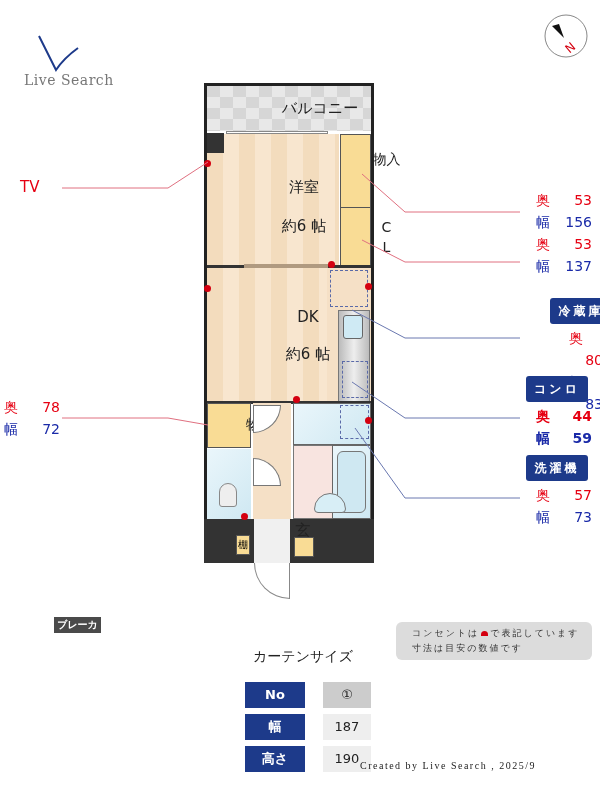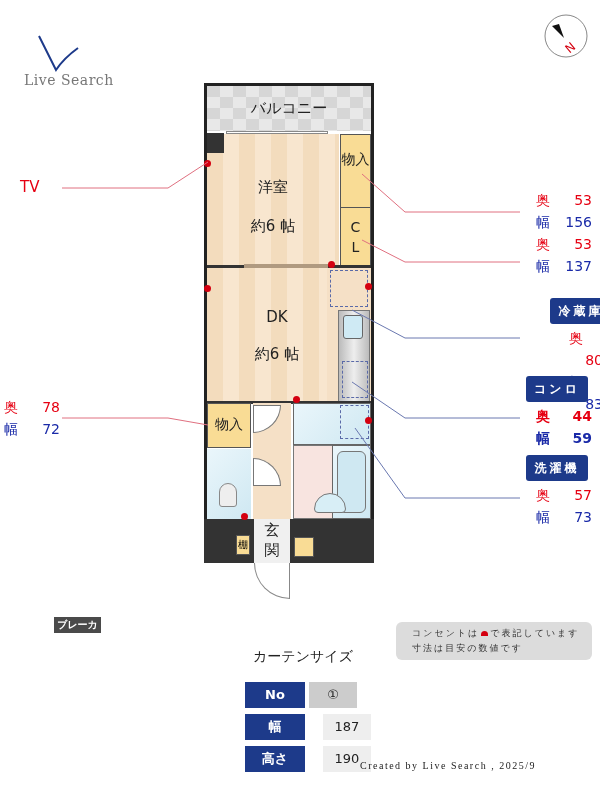--- a/index.html
+++ b/index.html
@@ -5,21 +5,21 @@
     * { box-sizing: border-box; margin: 0; padding: 0; }
     body { width: 600px; height: 800px; background: #fff; position: relative; overflow: hidden; font-family: "DejaVu Sans", sans-serif; }
     .abs { position: absolute; }
     .logo-text { left: 24px; top: 72px; font-family: "DejaVu Serif", serif; font-size: 14px; color: #777; letter-spacing: 0.5px; }
     .red { color: #e60012; }
     .blue { color: #1a2aa8; }
     .lbl { font-size: 14px; line-height: 22px; }
     .lbl .k { display: inline-block; width: 22px; }
     .lbl .v { display: inline-block; width: 34px; text-align: right; }
     .badge { background: #1d3a8a; color: #fff; font-size: 12px; font-weight: bold; text-align: center; border-radius: 3px; letter-spacing: 3px; height: 26px; line-height: 26px; width: 62px; }
-    .room-text { font-size: 15px; color: #222; text-align: center; }
+    .room-text { font-size: 15px; color: #222; text-align: center; margin-left: 31px; }
     .wood { background: repeating-linear-gradient(90deg, #f3dcbd 0 16px, #f8e6cf 16px 32px); }
     .storage { background: #f9dc95; border: 1px solid #555; }
     .wet { background: linear-gradient(135deg, #eaf6fb, #cfe8f2); }
     .dash { border: 1.5px dashed #5a6aa8; }
     .outlet { width: 7px; height: 7px; background: #d40010; border-radius: 50%; }
     .legend-box { left: 396px; top: 622px; width: 196px; height: 38px; background: #dcdcdc; border-radius: 6px; font-size: 9px; letter-spacing: 2px; color: #333; padding: 4px 0 0 16px; line-height: 15px; }
     .curtain-title { left: 253px; top: 648px; font-size: 14px; color: #222; }
     .ct-h { width: 60px; height: 26px; background: #1d3a8a; color: #fff; font-size: 13px; text-align: center; line-height: 26px; font-weight: bold; }
     .ct-v { width: 48px; height: 26px; background: #eee; font-size: 13px; text-align: center; line-height: 26px; color: #222; }
     .footer { left: 360px; top: 760px; font-family: Liberation Serif, serif; font-size: 10px; letter-spacing: 1.5px; color: #222; }
@@ -164,21 +164,21 @@
   <div class="breaker-h">ブレーカー表記</div>
 </div>
 
 <div class="abs legend-box">
   <div><span>コンセントは</span><span style="display:inline-block;width:7px;height:5px;background:#d40010;border-radius:4px 4px 0 0;margin:0 2px;"></span><span>で表記しています</span></div>
   <div>寸法は目安の数値です</div>
 </div>
 
 <div class="abs curtain-title">カーテンサイズ</div>
 <div class="abs" style="left:245px;top:682px;">
-  <div style="display:flex;gap:4px;margin-bottom:6px;">
+  <div style="display:flex;gap:18px;margin-bottom:6px;">
     <div class="ct-h">No</div>
     <div class="ct-v" style="background:#ccc;">①</div>
   </div>
   <div style="display:flex;gap:18px;margin-bottom:6px;">
     <div class="ct-h">幅</div>
     <div class="ct-v">187</div>
   </div>
   <div style="display:flex;gap:18px;">
     <div class="ct-h">高さ</div>
     <div class="ct-v">190</div>

